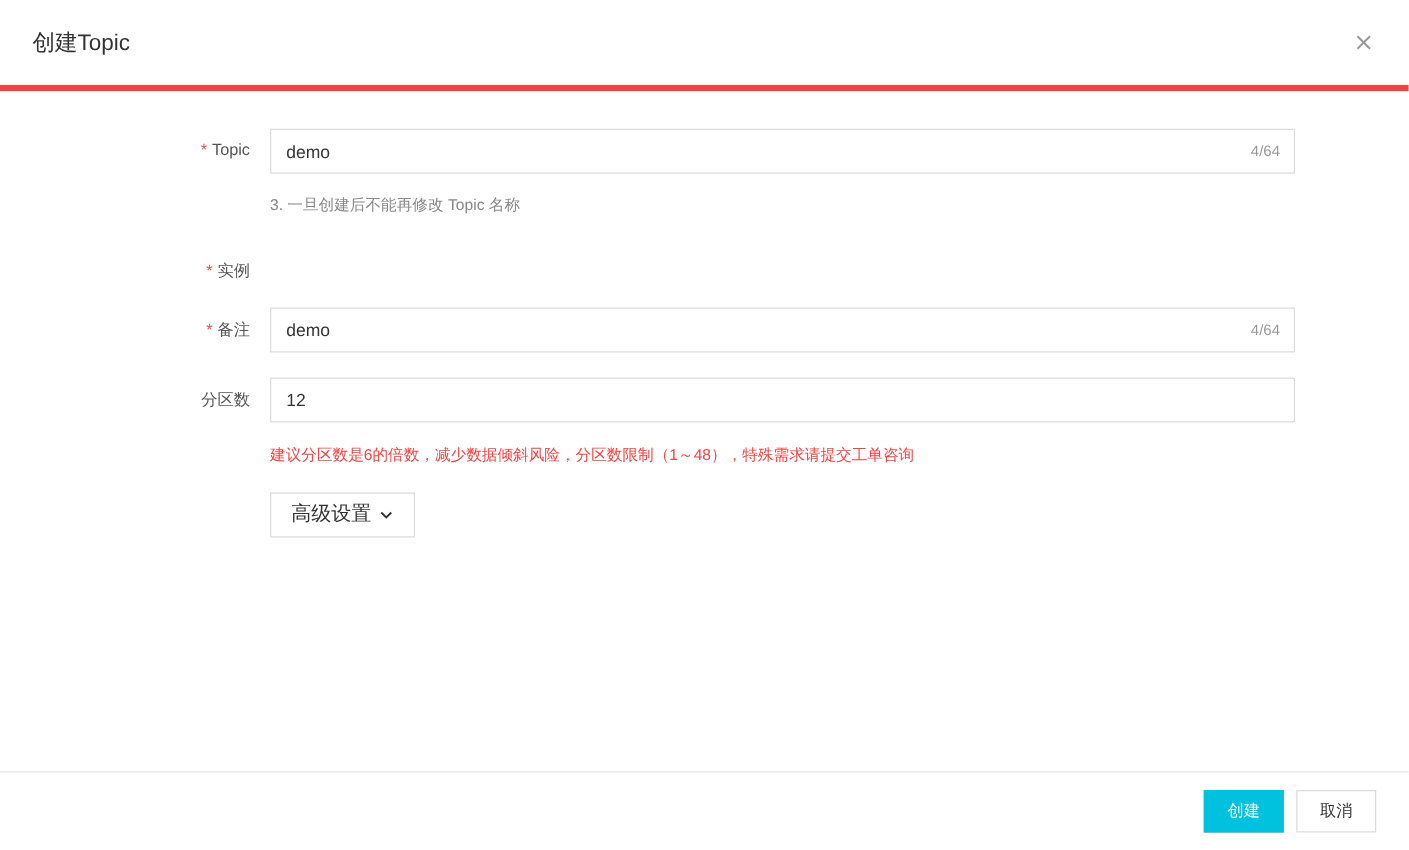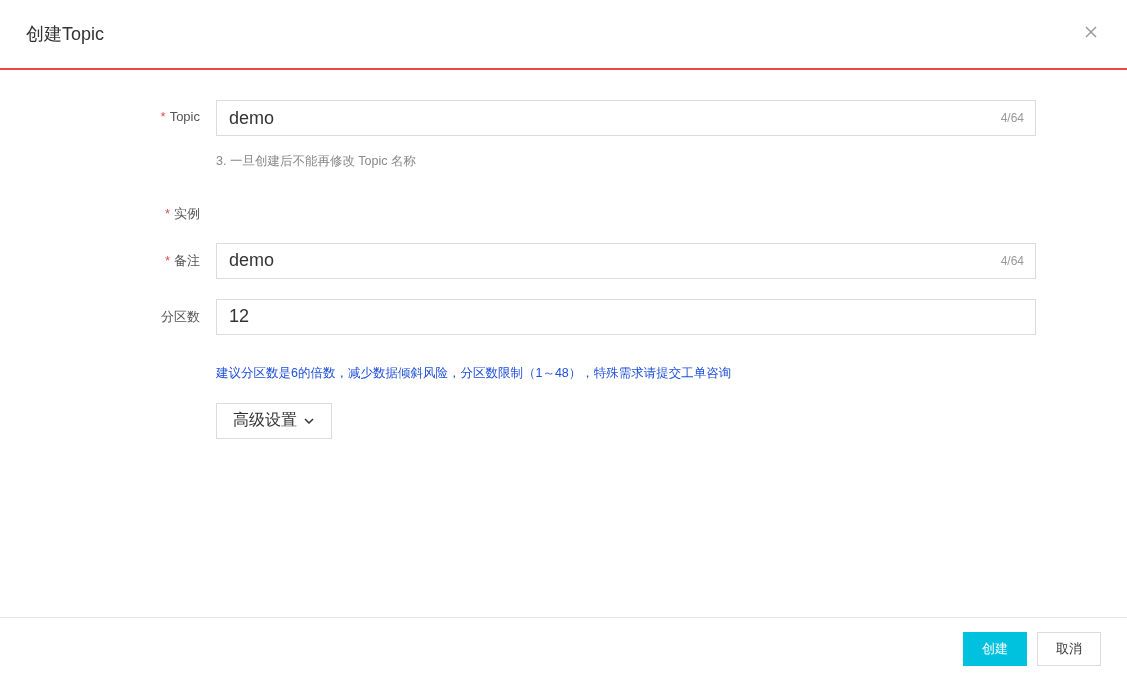--- a/index.html
+++ b/index.html
@@ -12,22 +12,23 @@
       font-size: 13px;
       color: #333;
       background: #fff;
       width: 1127px;
       height: 680px;
       position: relative;
     }
     .modal-header {
       display: flex;
       justify-content: space-between;
+      align-items: center;
       padding: 22px 26px 22px 26px;
-      border-bottom: 2px solid #ef4444;
+      border-bottom: 5px solid #ef4444;
     }
     .modal-title {
       font-size: 18px;
       font-weight: 400;
       color: #333;
     }
     .close-btn {
       cursor: pointer;
       color: #999;
       display: flex;
@@ -63,21 +64,21 @@
     }
     .form-control-wrap {
       flex: 1;
       max-width: 820px;
     }
     .form-input {
       width: 100%;
       height: 36px;
       border: 1px solid #dcdcdc;
       padding: 0 12px;
-      font-size: 18px;
+      font-size: 14px;
       color: #333;
       outline: none;
       background: #fff;
       font-family: inherit;
     }
     .input-with-counter {
       position: relative;
       width: 100%;
     }
     .input-with-counter .form-input {
@@ -122,23 +123,23 @@
       height: 14px;
       display: block;
     }
     .help-text {
       color: #888;
       font-size: 12.5px;
       line-height: 2.2;
       margin-top: 12px;
     }
     .help-text-single {
-      color: #1d4ed8;
+      color: #ef4444;
       font-size: 12.5px;
-      margin-top: 28px;
+      margin-top: 16px;
       line-height: 1.6;
     }
     .adv-btn {
       display: inline-flex;
       align-items: center;
       gap: 6px;
       border: 1px solid #dcdcdc;
       background: #fff;
       padding: 0 16px;
       height: 36px;

